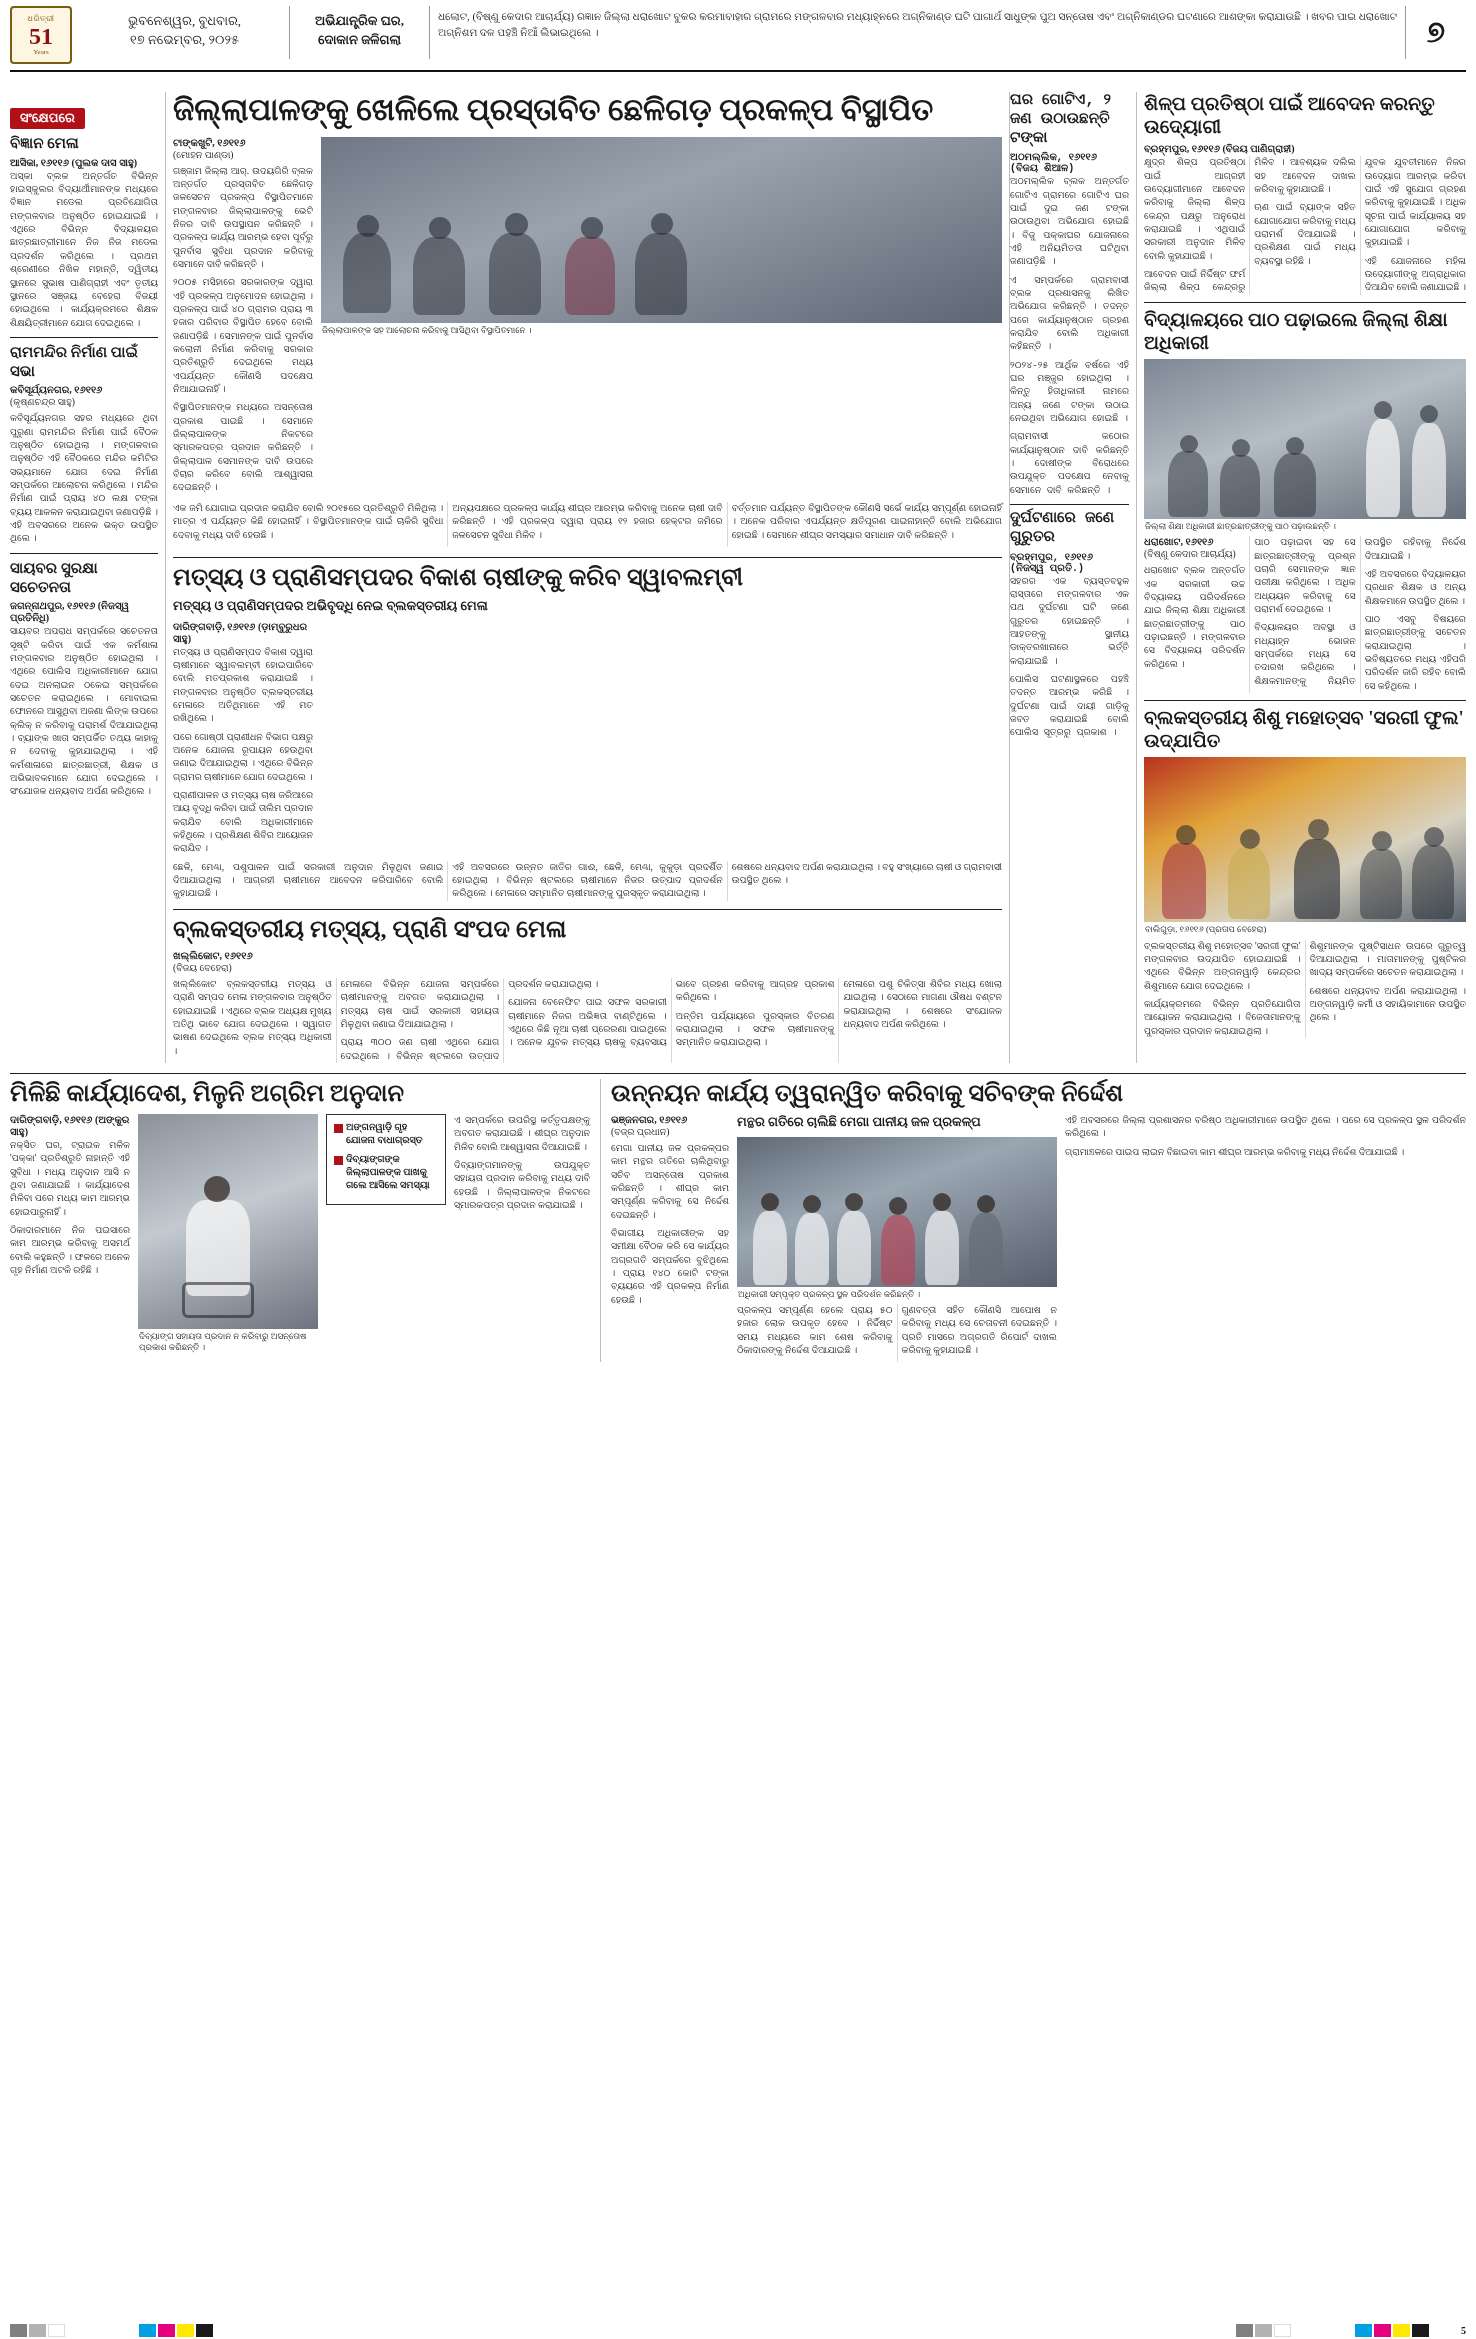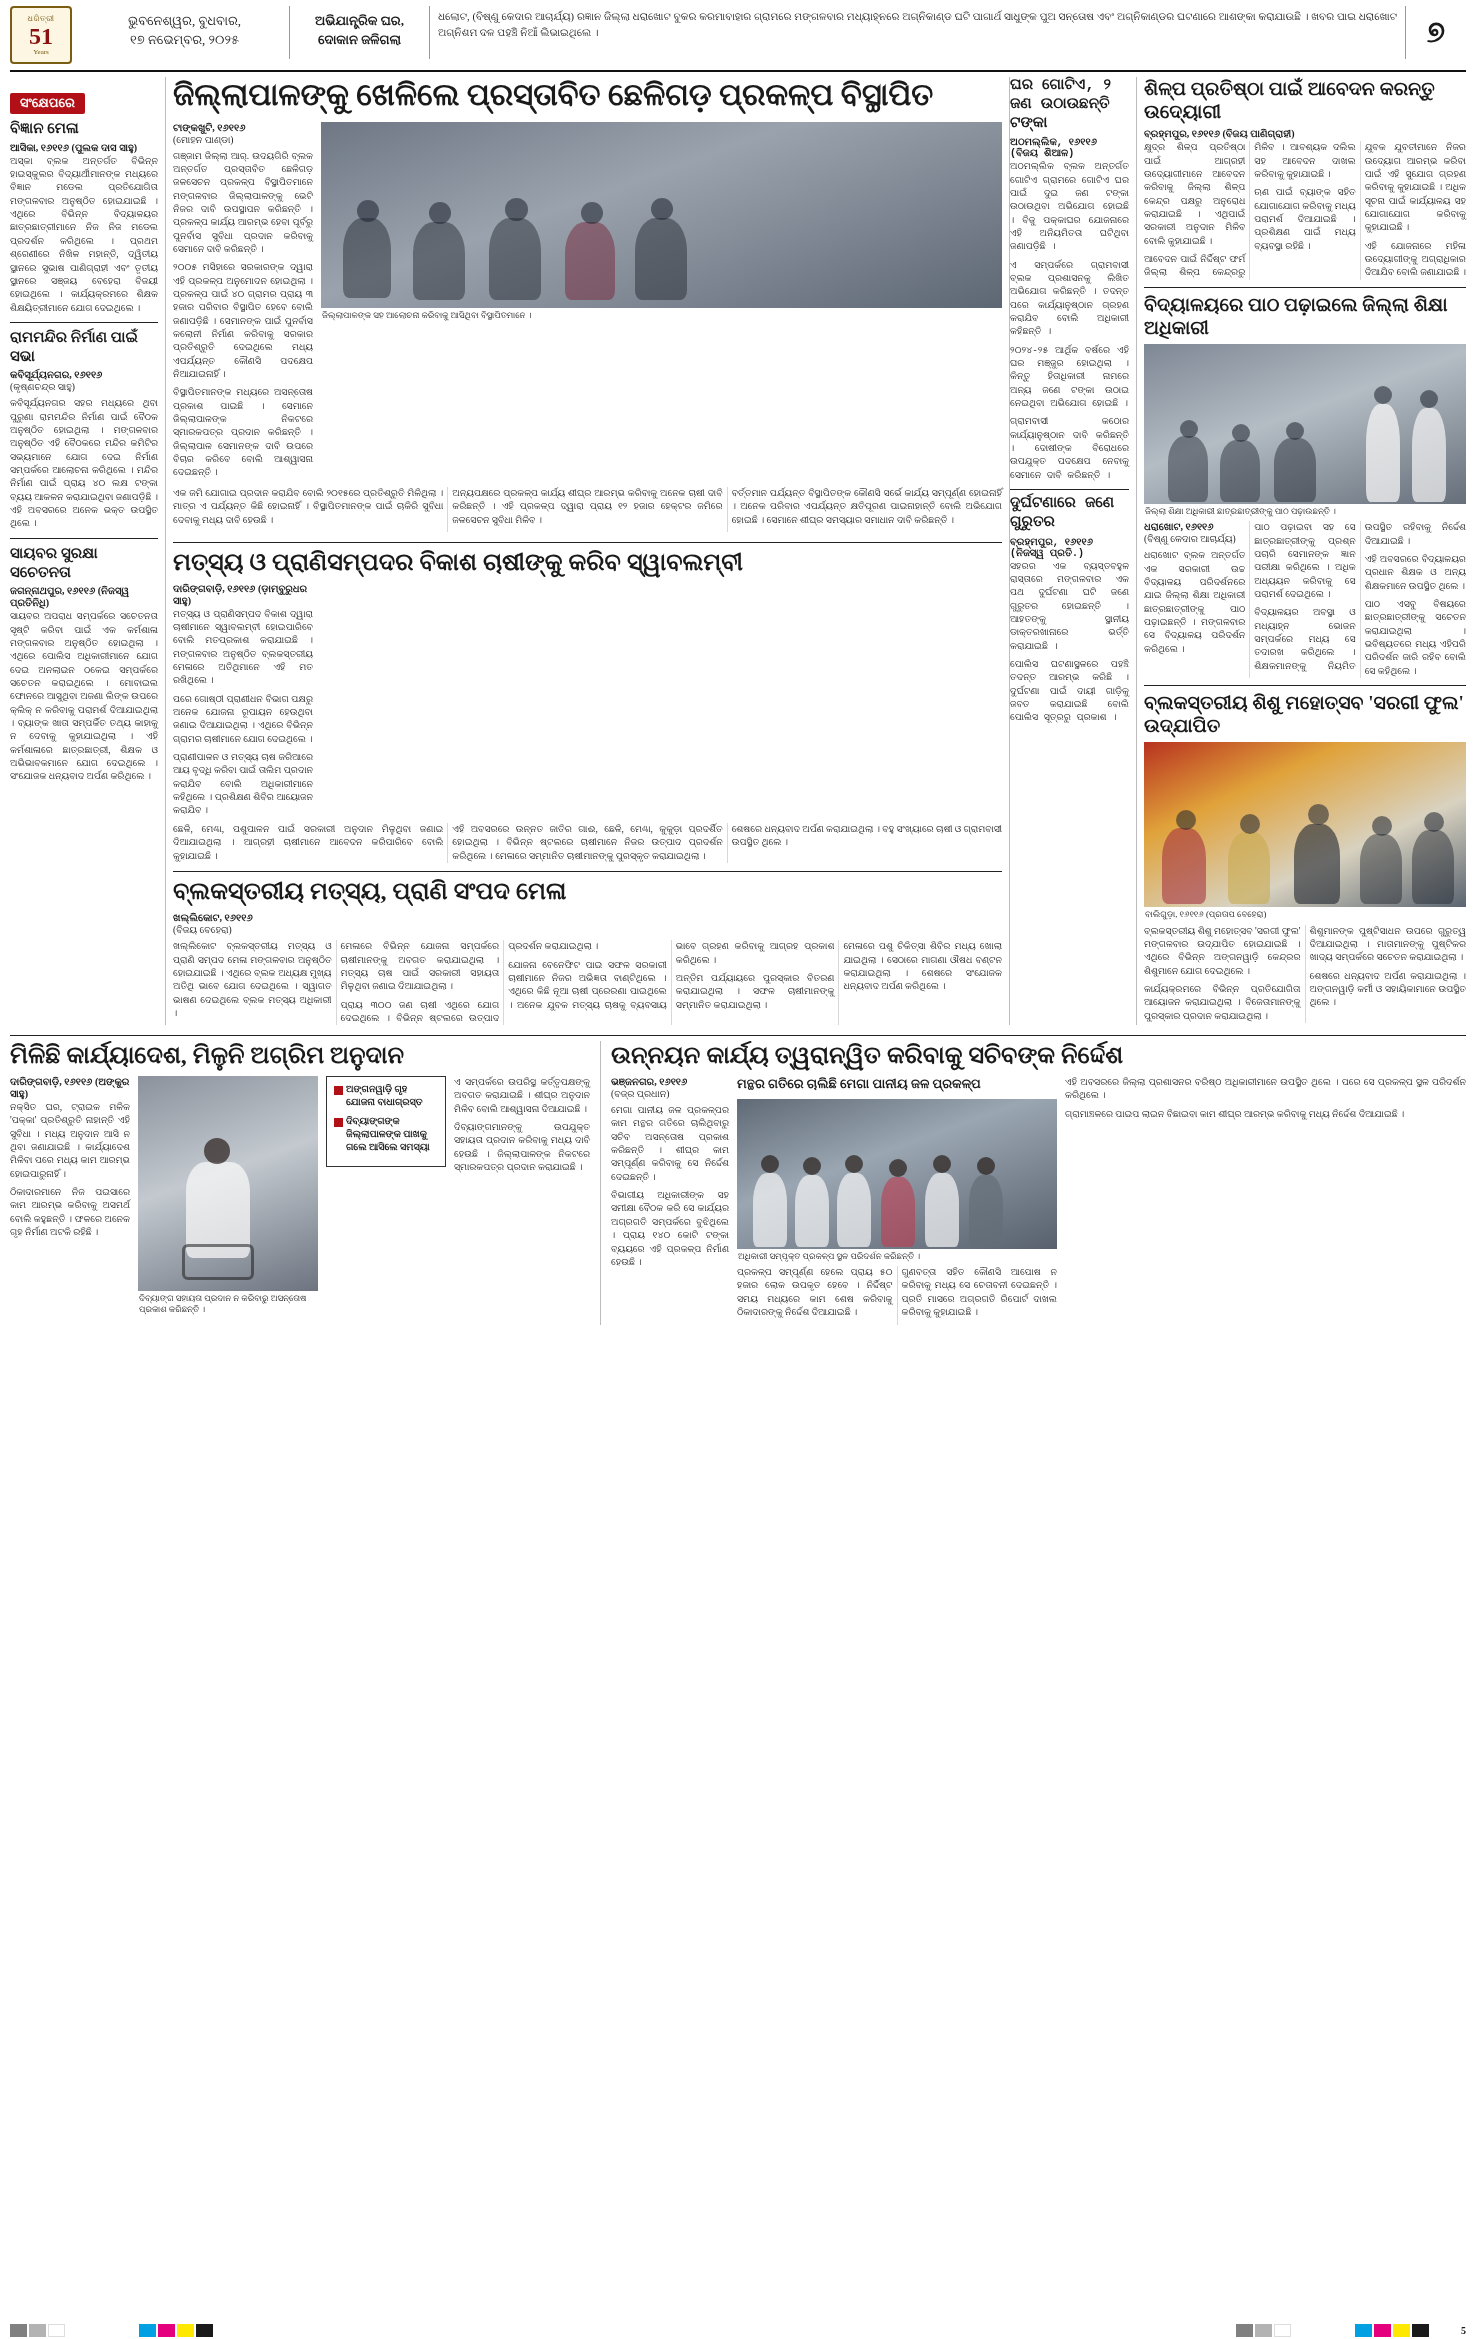--- a/index.html
+++ b/index.html
@@ -11,21 +11,21 @@
     color:#1a1a1a;
     position:relative;
     overflow:hidden;
   }
   .page { width:1476px; height:2339px; position:relative; padding:6px 10px; }
 
   
   .masthead {
     display:flex; align-items:stretch;
     border-bottom:2px solid #111;
-    padding-bottom:11px; margin-bottom:5px;
+    padding-bottom:11px; margin-bottom:20px;
     height:66px;
   }
   .logo-badge {
     width:62px; height:58px; flex:0 0 62px;
     border:2px solid #7a5c12; border-radius:4px;
     display:flex; flex-direction:column; align-items:center; justify-content:center;
     background:#fdf6e3; margin-right:8px;
   }
   .logo-badge .lb-top { font-size:8px; color:#7a5c12; letter-spacing:0.5px; }
   .logo-badge .lb-num { font-size:24px; font-weight:bold; color:#8a1111; line-height:1; }
@@ -194,20 +194,21 @@
 
         <div class="colsplit-3" style="margin-top:2px;">
           <p class="body">ଏକ ଜମି ଯୋଗାଇ ପ୍ରଦାନ କରାଯିବ ବୋଲି ୨୦୧୫ରେ ପ୍ରତିଶ୍ରୁତି ମିଳିଥିଲା । ମାତ୍ର ଏ ପର୍ଯ୍ୟନ୍ତ କିଛି ହୋଇନାହିଁ । ବିସ୍ଥାପିତମାନଙ୍କ ପାଇଁ ଚାକିରି ସୁବିଧା ଦେବାକୁ ମଧ୍ୟ ଦାବି ହେଉଛି ।</p>
           <p class="body">ଅନ୍ୟପକ୍ଷରେ ପ୍ରକଳ୍ପ କାର୍ଯ୍ୟ ଶୀଘ୍ର ଆରମ୍ଭ କରିବାକୁ ଅନେକ ଚାଷୀ ଦାବି କରିଛନ୍ତି । ଏହି ପ୍ରକଳ୍ପ ଦ୍ୱାରା ପ୍ରାୟ ୧୨ ହଜାର ହେକ୍ଟର ଜମିରେ ଜଳସେଚନ ସୁବିଧା ମିଳିବ ।</p>
           <p class="body">ବର୍ତ୍ତମାନ ପର୍ଯ୍ୟନ୍ତ ବିସ୍ଥାପିତଙ୍କ କୌଣସି ସର୍ଭେ କାର୍ଯ୍ୟ ସମ୍ପୂର୍ଣ୍ଣ ହୋଇନାହିଁ । ଅନେକ ପରିବାର ଏପର୍ଯ୍ୟନ୍ତ କ୍ଷତିପୂରଣ ପାଇନାହାନ୍ତି ବୋଲି ଅଭିଯୋଗ ହୋଇଛି । ସେମାନେ ଶୀଘ୍ର ସମସ୍ୟାର ସମାଧାନ ଦାବି କରିଛନ୍ତି ।</p>
         </div>
       </div>
 
       <div class="rule-top" style="margin-top:10px;">
         <h2 class="headline">ମତ୍ସ୍ୟ ଓ ପ୍ରାଣିସମ୍ପଦର ବିକାଶ ଚାଷୀଙ୍କୁ କରିବ ସ୍ୱାବଲମ୍ବୀ</h2>
+        <h5 class="subhead">ମତ୍ସ୍ୟ ଓ ପ୍ରାଣିସମ୍ପଦର ଅଭିବୃଦ୍ଧି ନେଇ ବ୍ଲକସ୍ତରୀୟ ମେଳା</h5>
 
         <div style="display:flex; gap:8px;">
           <div style="flex:0 0 140px;">
             <div class="byline">ଦାରିଙ୍ଗବାଡ଼ି, ୧୬୧୧୬ (ଡ଼ାମ୍ବୁରୁଧର ସାହୁ)</div>
             <p class="body">ମତ୍ସ୍ୟ ଓ ପ୍ରାଣିସମ୍ପଦ ବିକାଶ ଦ୍ୱାରା ଚାଷୀମାନେ ସ୍ୱାବଲମ୍ବୀ ହୋଇପାରିବେ ବୋଲି ମତପ୍ରକାଶ କରାଯାଇଛି । ମଙ୍ଗଳବାର ଅନୁଷ୍ଠିତ ବ୍ଲକସ୍ତରୀୟ ମେଳାରେ ଅତିଥିମାନେ ଏହି ମତ ରଖିଥିଲେ ।</p>
             <p class="body">ପରେ ଗୋଷ୍ଠୀ ପ୍ରାଣୀଧନ ବିଭାଗ ପକ୍ଷରୁ ଅନେକ ଯୋଜନା ରୂପାୟନ ହେଉଥିବା ଜଣାଇ ଦିଆଯାଇଥିଲା । ଏଥିରେ ବିଭିନ୍ନ ଗ୍ରାମର ଚାଷୀମାନେ ଯୋଗ ଦେଇଥିଲେ ।</p>
             <p class="body">ପ୍ରାଣୀପାଳନ ଓ ମତ୍ସ୍ୟ ଚାଷ ଜରିଆରେ ଆୟ ବୃଦ୍ଧି କରିବା ପାଇଁ ତାଲିମ ପ୍ରଦାନ କରାଯିବ ବୋଲି ଅଧିକାରୀମାନେ କହିଥିଲେ । ପ୍ରଶିକ୍ଷଣ ଶିବିର ଆୟୋଜନ କରାଯିବ ।</p>
           </div>
         </div>
 

